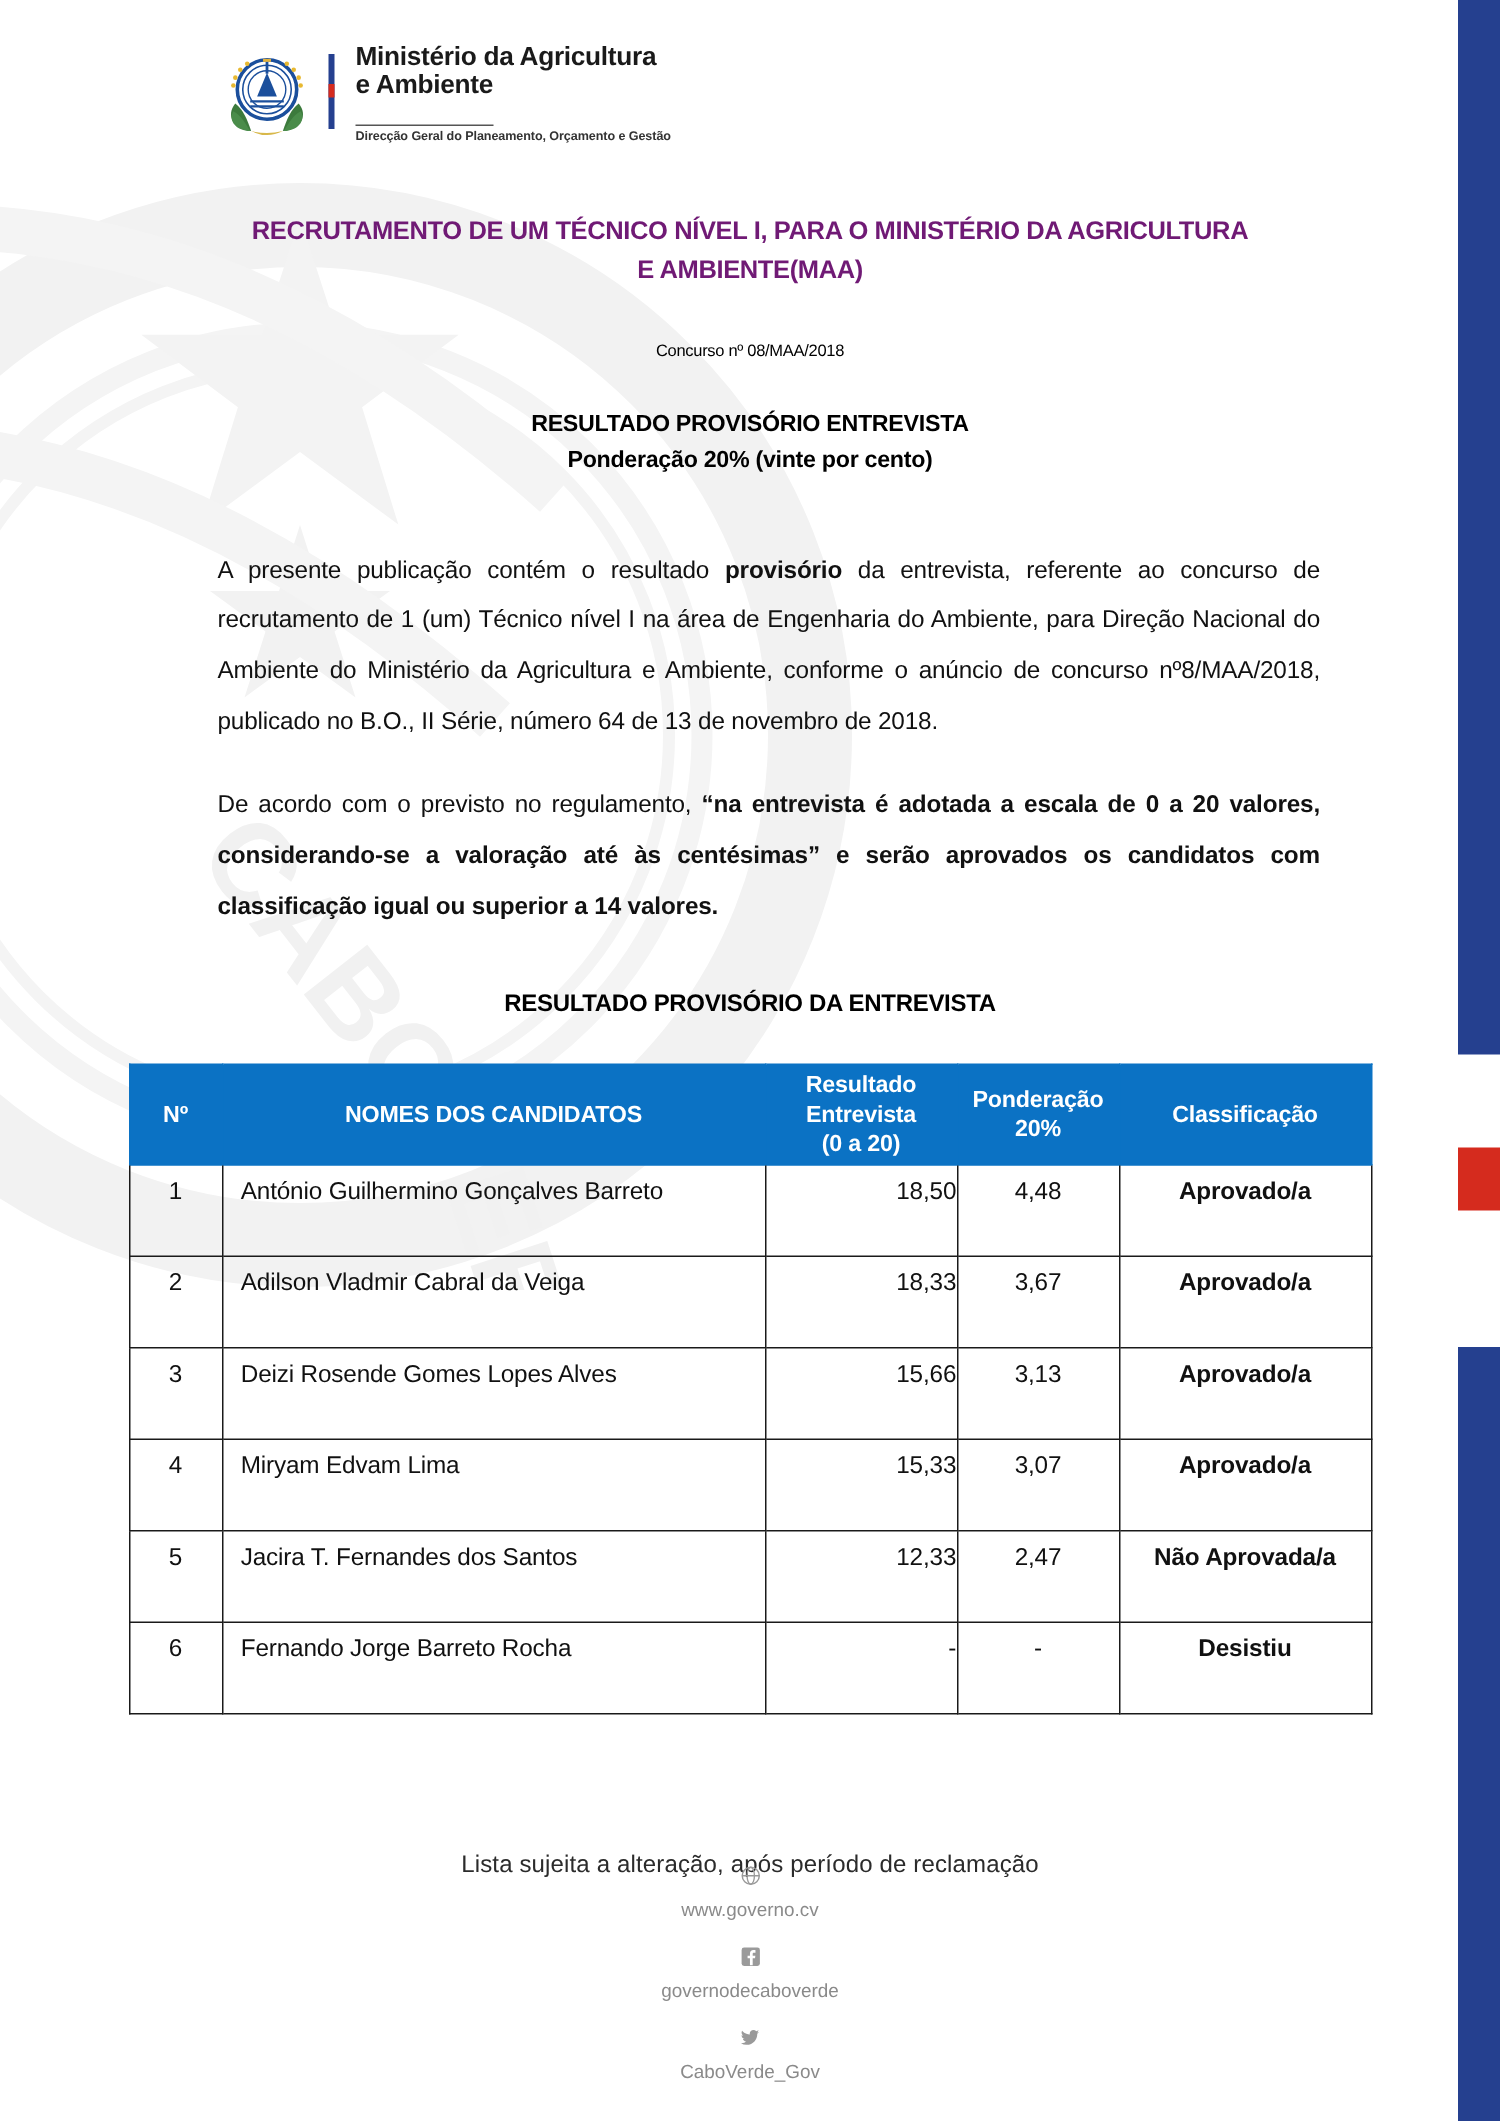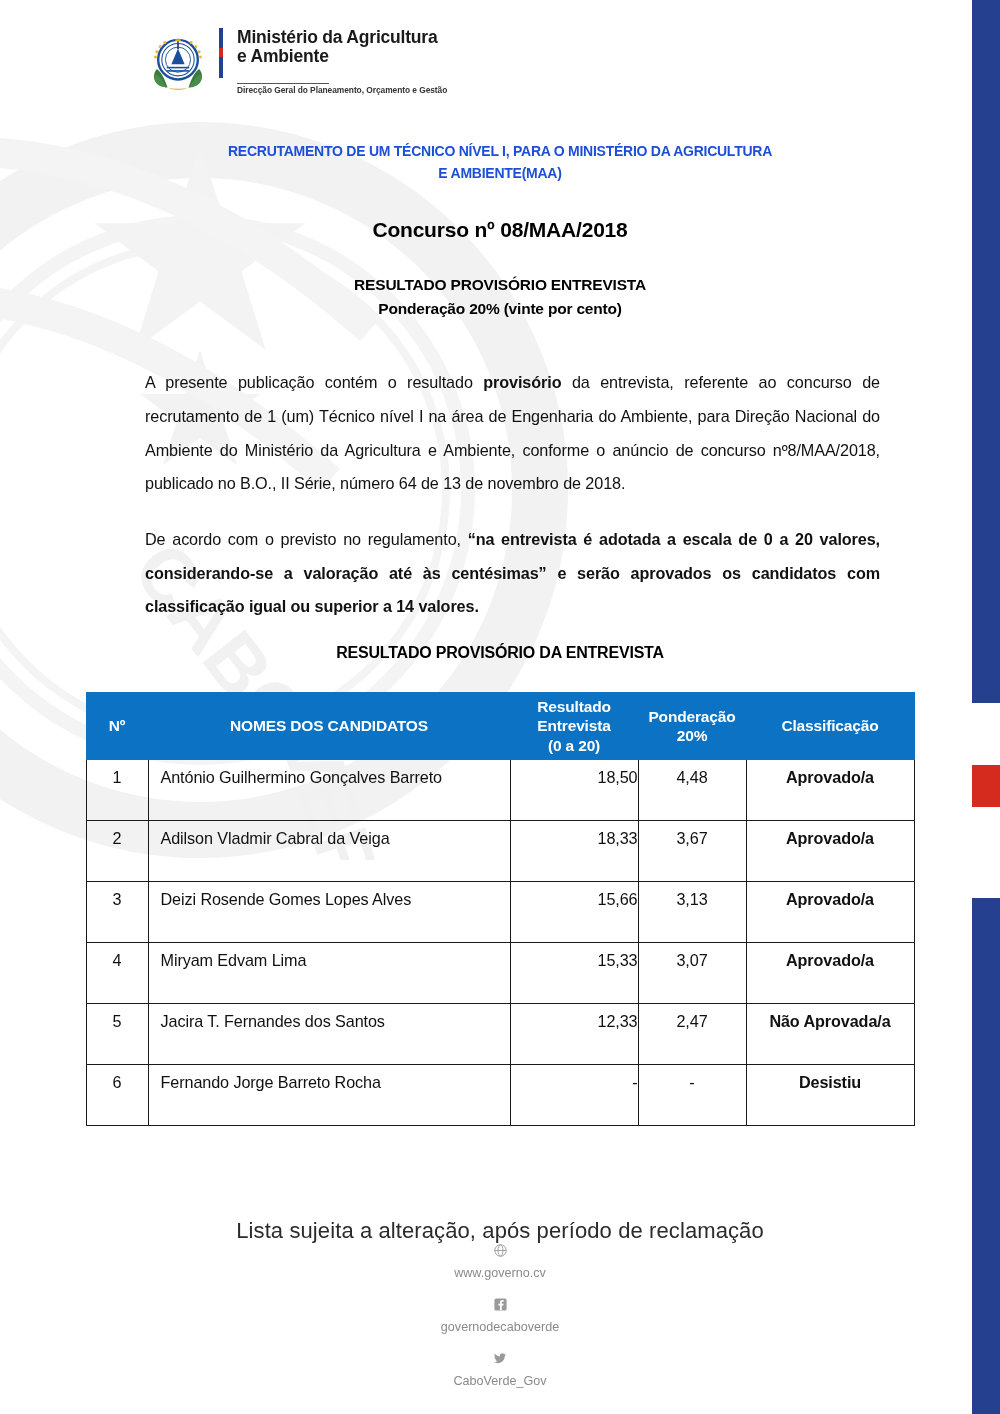--- a/index.html
+++ b/index.html
@@ -44,21 +44,21 @@
   
   .content {
     position: relative;
     z-index: 2;
     padding: 0;
   }
 
   
   .doc-header {
     display: flex;
-    align-items: flex-start;
+    align-items: center;
     padding: 28px 0 0 145px;
   }
   .logo-mark { width: 66px; height: 66px; flex: 0 0 66px; }
   .logo-divider {
     width: 4px;
     height: 50px;
     background: #25408F;
     margin: 0 14px 0 8px;
     position: relative;
     flex: 0 0 4px;
@@ -90,30 +90,30 @@
     letter-spacing: -0.05px;
   }
 
   
   .title-block {
     margin-top: 46px;
     padding: 0 130px;
     text-align: center;
   }
   .title-main {
-    font-size: 14px;
-    font-weight: bold;
-    color: #1d4ed8;
+    font-size: 17px;
+    font-weight: bold;
+    color: #701a75;
     line-height: 1.55;
     letter-spacing: -0.25px;
   }
   .title-concurso {
     margin-top: 34px;
-    font-size: 21px;
-    font-weight: bold;
+    font-size: 11px;
+    font-weight: normal;
     color: #000;
     letter-spacing: -0.2px;
   }
   .title-resultado {
     margin-top: 34px;
     font-size: 15.5px;
     font-weight: bold;
     color: #000;
     letter-spacing: -0.2px;
   }
@@ -135,21 +135,21 @@
     margin: 0 0 12px 0;
     letter-spacing: -0.1px;
   }
   .para b { font-weight: bold; }
   .para-2 {
     margin-top: 22px;
   }
 
   
   .table-title {
-    margin-top: 20px;
+    margin-top: 40px;
     text-align: center;
     font-size: 16px;
     font-weight: bold;
     color: #000;
     letter-spacing: -0.2px;
   }
   .result-table {
     margin: 30px auto 0 auto;
     width: 828px;
     border-collapse: collapse;
@@ -189,21 +189,21 @@
   td.cell-n     { text-align: center; }
   td.cell-name  { text-align: left; padding-left: 12px; }
   td.cell-res   { text-align: right; }
   td.cell-pond  { text-align: center; }
   td.cell-class { text-align: center; font-weight: bold; }
 
   
   .footer-note {
     margin-top: 92px;
     text-align: center;
-    font-size: 22px;
+    font-size: 16px;
     color: #2b2b2b;
     letter-spacing: 0.1px;
   }
   .footer-social {
     position: absolute;
     left: 0;
     right: 0;
     bottom: 26px;
     display: flex;
     justify-content: center;

